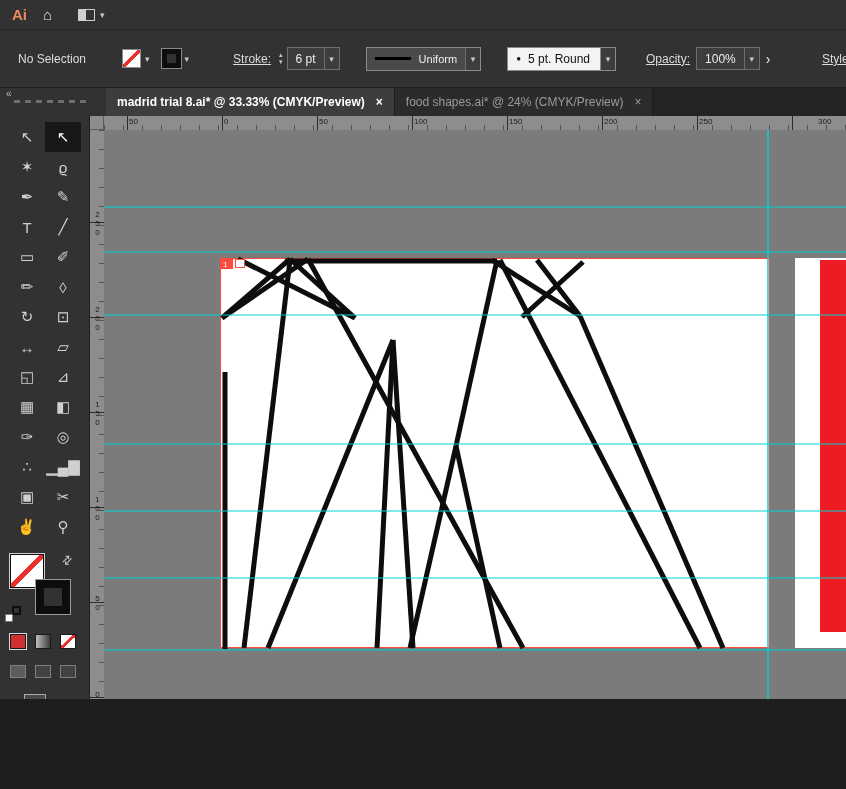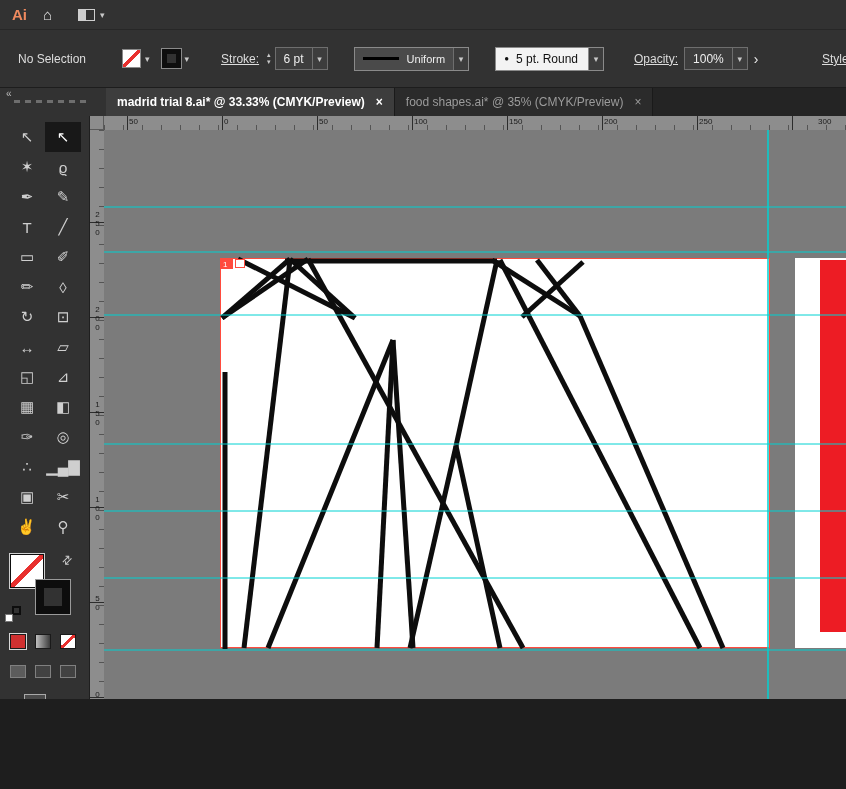--- a/index.html
+++ b/index.html
@@ -24,21 +24,21 @@
     background:#323232; border-bottom:1px solid #1d1d1d;
     display:flex; align-items:center; font-size:12px; color:#dddddd; }
   .nosel { margin-left:18px; width:78px; }
   .swatch-group { display:flex; align-items:center; gap:4px; }
   .fill-g { margin-left:26px; } .stroke-g { margin-left:12px; }
   .sw { display:inline-block; }
   .none-sw { width:19px; height:19px; border:1px solid #8a8a8a;
     background:linear-gradient(to bottom right,#ffffff 44%,#e8302e 44% 56%,#ffffff 56%); }
   .stroke-sw { width:19px; height:19px; border:5px solid #0e0e0e; outline:1px solid #8a8a8a; background:transparent; }
   .linklbl { text-decoration:underline; color:#dcdcdc; }
-  .lbl-stroke { margin-left:32px;text-align:right; } .lbl-opacity { margin-left:30px; }
+  .lbl-stroke { margin-left:44px;text-align:right; } .lbl-opacity { margin-left:30px; }
   .stepper { margin-left:8px; display:inline-flex; flex-direction:column; line-height:6px; font-size:7px; color:#c8c8c8; gap:1px; }
   .field { margin-left:4px; display:inline-flex; align-items:center; height:23px;
     background:#3d3d3d; border:1px solid #6e6e6e; color:#eeeeee; }
   .field > span:first-child { padding:0 8px; min-width:34px; }
   .chevbox { display:inline-flex; align-items:center; justify-content:center;
     width:15px; height:100%; border-left:1px solid #6e6e6e; background:#3d3d3d; font-size:9px; color:#c8c8c8; }
   .profile { margin-left:26px; display:inline-flex; align-items:center; height:24px;
     background:#4a4a4a; border:1px solid #8a8a8a; color:#eeeeee; }
   .pline { display:inline-block; width:36px; height:0; border-top:3px solid #000; margin:0 8px 0 8px; }
   .profile > span:nth-child(2) { padding-right:8px; font-size:11px; }
@@ -177,21 +177,21 @@
   <div class="tabbar">
     <div class="tab-spacer">
       <span class="collapse">«</span>
       <span class="grip"></span>
     </div>
     <div class="tab active">
       <span class="tab-label">madrid trial 8.ai* @ 33.33% (CMYK/Preview)</span>
       <span class="tab-close">×</span>
     </div>
     <div class="tab">
-      <span class="tab-label">food shapes.ai* @ 35% (CMYK/Preview)</span>
+      <span class="tab-label">food shapes.ai* @ 24% (CMYK/Preview)</span>
       <span class="tab-close">×</span>
     </div>
   </div>
 
   <div class="toolpanel">
     <div class="tools-grid">
         <div class="tool">↖</div>
         <div class="tool selected">↖</div>
         <div class="tool">✶</div>
         <div class="tool">ϱ</div>

